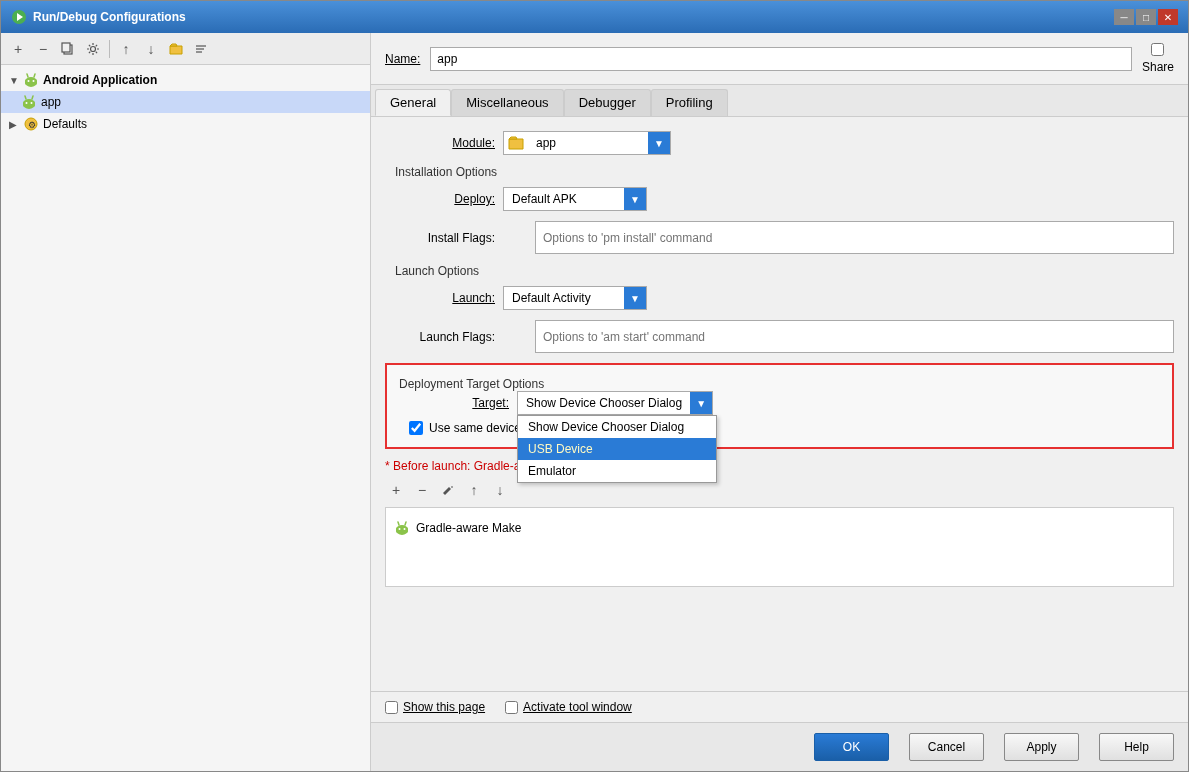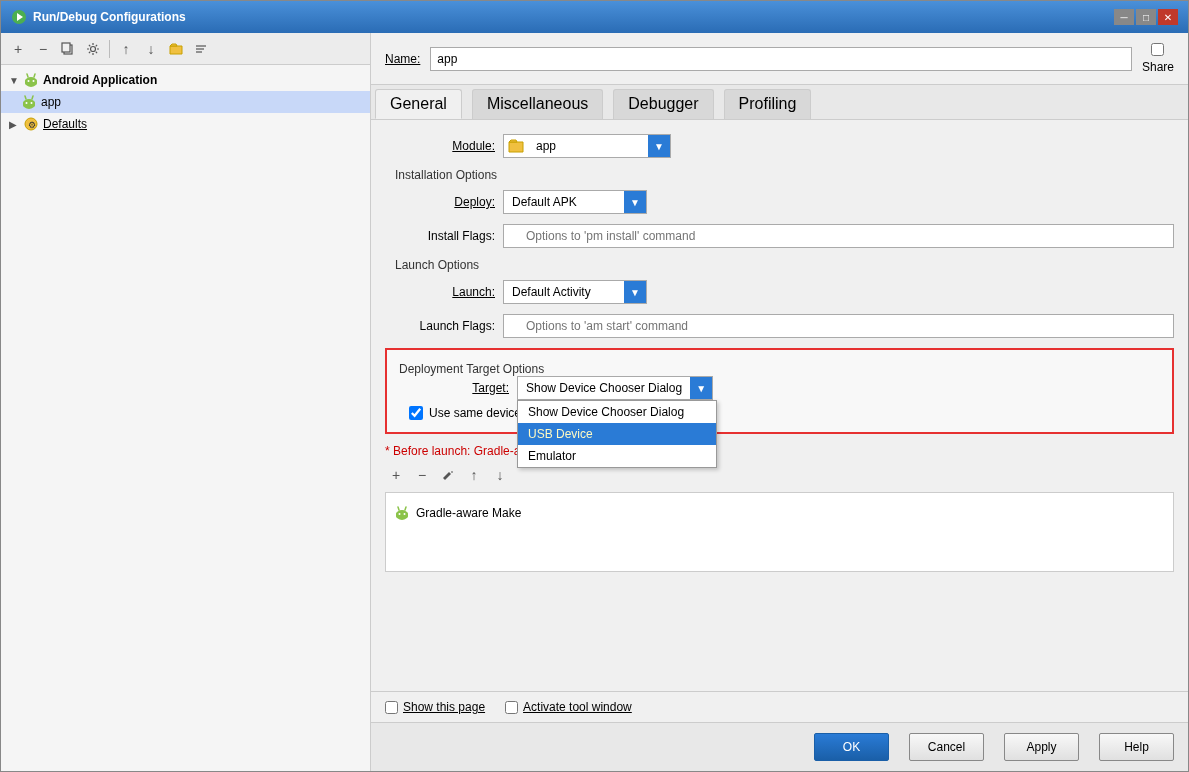--- a/index.html
+++ b/index.html
@@ -175,22 +175,22 @@
       padding: 0 4px;
       padding-top: 4px;
     }
 
     .tab {
       padding: 5px 14px;
       border: 1px solid #ccc;
       border-bottom: none;
       background: #d8d8d8;
       cursor: pointer;
-      font-size: 16px;
-      margin-right: 10px;
+      font-size: 13px;
+      margin-right: 0;
       border-radius: 3px 3px 0 0;
     }
 
     .tab.active {
       background: #f0f0f0;
       border-bottom: 1px solid #f0f0f0;
       z-index: 1;
     }
 
     .form-area {
@@ -217,26 +217,27 @@
       width: 110px;
       text-align: right;
       font-size: 12px;
       flex-shrink: 0;
     }
 
     .form-label.underline { text-decoration: underline; }
 
     .form-input {
       flex: 1;
-      height: 24px;
+      height: 33px;
       border: 1px solid #aaa;
-      padding: 2px 22px;
+      padding: 2px 7px;
       font-size: 12px;
       background: white;
       color: #aaa;
+      margin-left: 32px;
     }
 
     .dropdown-btn {
       display: flex;
       align-items: center;
       height: 24px;
       border: 1px solid #aaa;
       background: white;
       cursor: pointer;
     }
@@ -481,21 +482,21 @@
           </svg>
           <span style="font-size:12px;">app</span>
         </div>
 
         <div class="tree-item">
           <span class="expand-arrow">▶</span>
           <svg width="16" height="16" viewBox="0 0 16 16">
             <circle cx="8" cy="8" r="6" fill="#f0c040" stroke="#c8a000" stroke-width="1"></circle>
             <text x="5" y="12" font-size="9" fill="#333">⚙</text>
           </svg>
-          <span style="font-size:12px;text-decoration:underline;">Defaults</span>
+          <span style="font-size:12px;">Defaults</span>
         </div>
       </div>
     </div>
 
     <div class="right-panel">
 
       <div class="name-row">
         <label class="name-label">Name:</label>
         <input class="name-input" type="text" value="app" style="">
         <div class="share-area">

